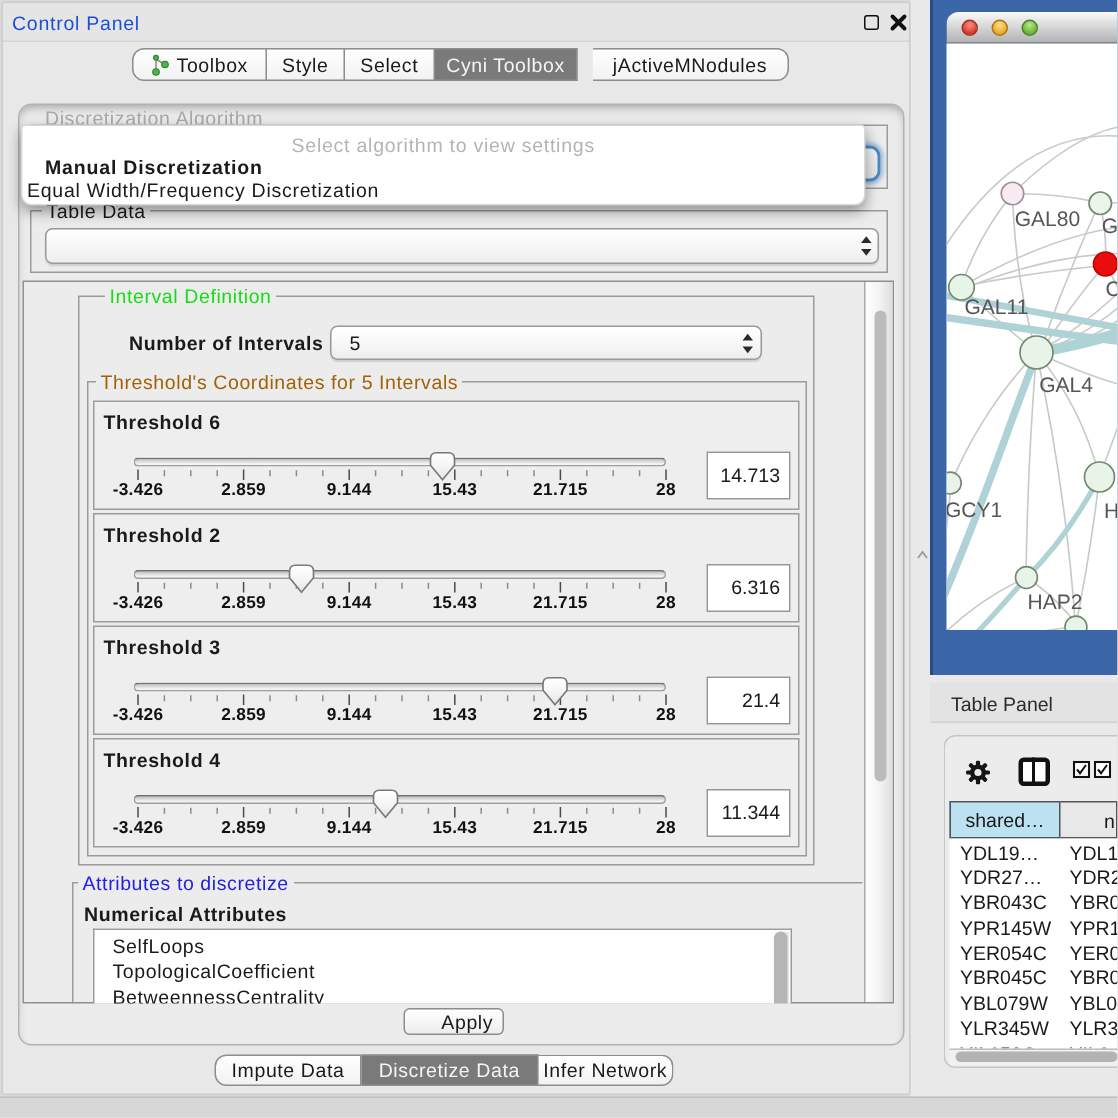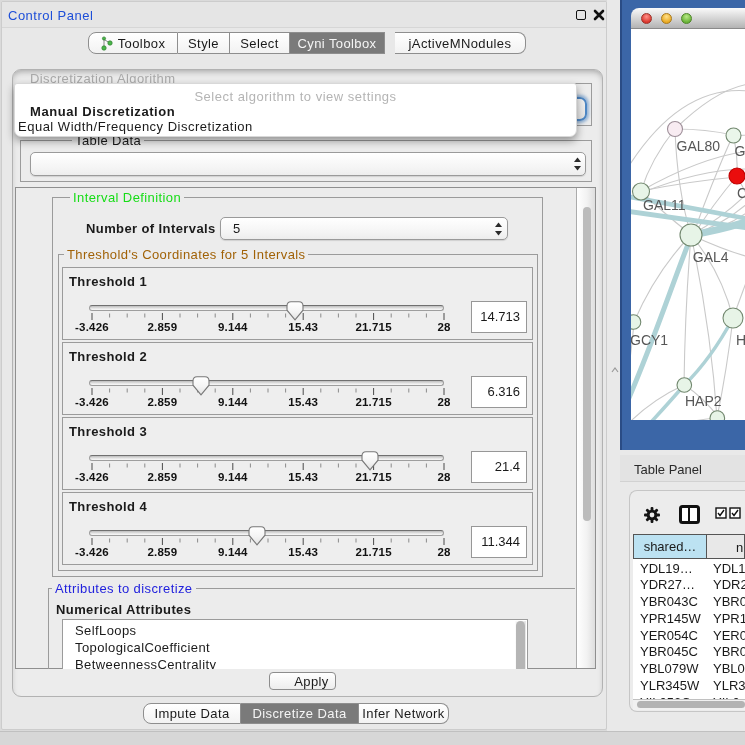--- a/index.html
+++ b/index.html
@@ -46,21 +46,21 @@
     <span>Cyni Toolbox</span>
   </div>
 <div class="abs" style="left:395px;top:32px;width:131px;height:22px;background:linear-gradient(#ffffff,#f2f2f2);color:#1a1a1a;border-top-right-radius:8px;border-bottom-right-radius:8px;border:1px solid #8e8e8e;border-left:none;display:flex;align-items:center;justify-content:center;font-size:13px;letter-spacing:0.4px;">
     <span>jActiveMNodules</span>
   </div>
 <div class="abs" style="left:12px;top:69px;width:591px;height:628px;background:#ececec;border:1px solid #b2b2b2;border-radius:9px;box-shadow:inset 0 4px 7px -3px rgba(0,0,0,0.35);"></div>
 <div class="fieldset" style="left:20px;top:83px;width:572px;height:43px;"></div>
 <div class="abs" style="left:30px;top:71px;color:#a9a9a9;background:transparent;letter-spacing:0.4px;">Discretization Algorithm</div>
 <div class="abs" style="left:561px;top:97px;width:26px;height:24px;border-radius:7px;background:linear-gradient(#f2f2f2,#e4e4e4);border:2px solid #4e87c4;box-shadow:0 0 3px 1.5px rgba(78,135,196,0.55);"></div>
 <div class="fieldset" style="left:20px;top:140px;width:572px;height:42px;"></div>
-<div class="flabel" style="left:28px;top:134px;margin-left:44px;">Table Data</div>
+<div class="flabel" style="left:28px;top:134px;">Table Data</div>
 <div class="combo" style="left:30px;top:152px;width:556px;height:24px;">
     <svg class="updown" style="right:3px;" width="9" height="16" viewBox="0 0 9 16">
       <path d="M4.5 1.5 L8 6 L1 6 Z" fill="#2a2a2a"></path>
       <path d="M4.5 14.5 L1 10 L8 10 Z" fill="#2a2a2a"></path>
     </svg>
   </div>
 <div class="abs" style="left:15px;top:187px;width:581px;height:482px;border:1px solid #8f8f8f;background:#ececec;"></div>
 <div class="abs" style="left:576px;top:188px;width:19px;height:480px;border-left:1px solid #ababab;background:linear-gradient(90deg,#ffffff,#f2f2f2 55%,#dedede);"></div>
 <div class="abs" style="left:583px;top:207px;width:8px;height:314px;border-radius:4.5px;background:#bbbbbb;"></div>
 <div class="fieldset" style="left:52px;top:197px;width:491px;height:380px;"></div>
@@ -69,21 +69,21 @@
 <div class="combo" style="left:220px;top:217px;width:288px;height:23px;">
     <div class="ct">5</div>
     <svg class="updown" style="right:4px;" width="9" height="16" viewBox="0 0 9 16">
       <path d="M4.5 1.5 L8 6 L1 6 Z" fill="#2a2a2a"></path>
       <path d="M4.5 14.5 L1 10 L8 10 Z" fill="#2a2a2a"></path>
     </svg>
   </div>
 <div class="fieldset" style="left:58px;top:254px;width:480px;height:317px;"></div>
 <div class="flabel" style="left:64px;top:248px;color:#a16207;">Threshold's Coordinates for 5 Intervals</div>
 <div class="tblock" style="top:267px;">
-<div class="abs bold" style="left:6px;top:6px;">Threshold 1</div>
+<div class="abs bold" style="left:6px;top:6px;">Threshold 6</div>
 <div class="track"></div>
 <svg class="abs" style="left:24px;top:44px;" width="362" height="11" viewBox="0 0 362 11">
       <line x1="5.0" y1="1" x2="5.0" y2="8" stroke="#4a4a4a" stroke-width="1"></line>
       <line x1="22.6" y1="1.5" x2="22.6" y2="5.5" stroke="#8a8a8a" stroke-width="1"></line>
       <line x1="40.2" y1="1.5" x2="40.2" y2="5.5" stroke="#8a8a8a" stroke-width="1"></line>
       <line x1="57.8" y1="1.5" x2="57.8" y2="5.5" stroke="#8a8a8a" stroke-width="1"></line>
       <line x1="75.4" y1="1" x2="75.4" y2="8" stroke="#4a4a4a" stroke-width="1"></line>
       <line x1="93.0" y1="1.5" x2="93.0" y2="5.5" stroke="#8a8a8a" stroke-width="1"></line>
       <line x1="110.6" y1="1.5" x2="110.6" y2="5.5" stroke="#8a8a8a" stroke-width="1"></line>
       <line x1="128.2" y1="1.5" x2="128.2" y2="5.5" stroke="#8a8a8a" stroke-width="1"></line>

